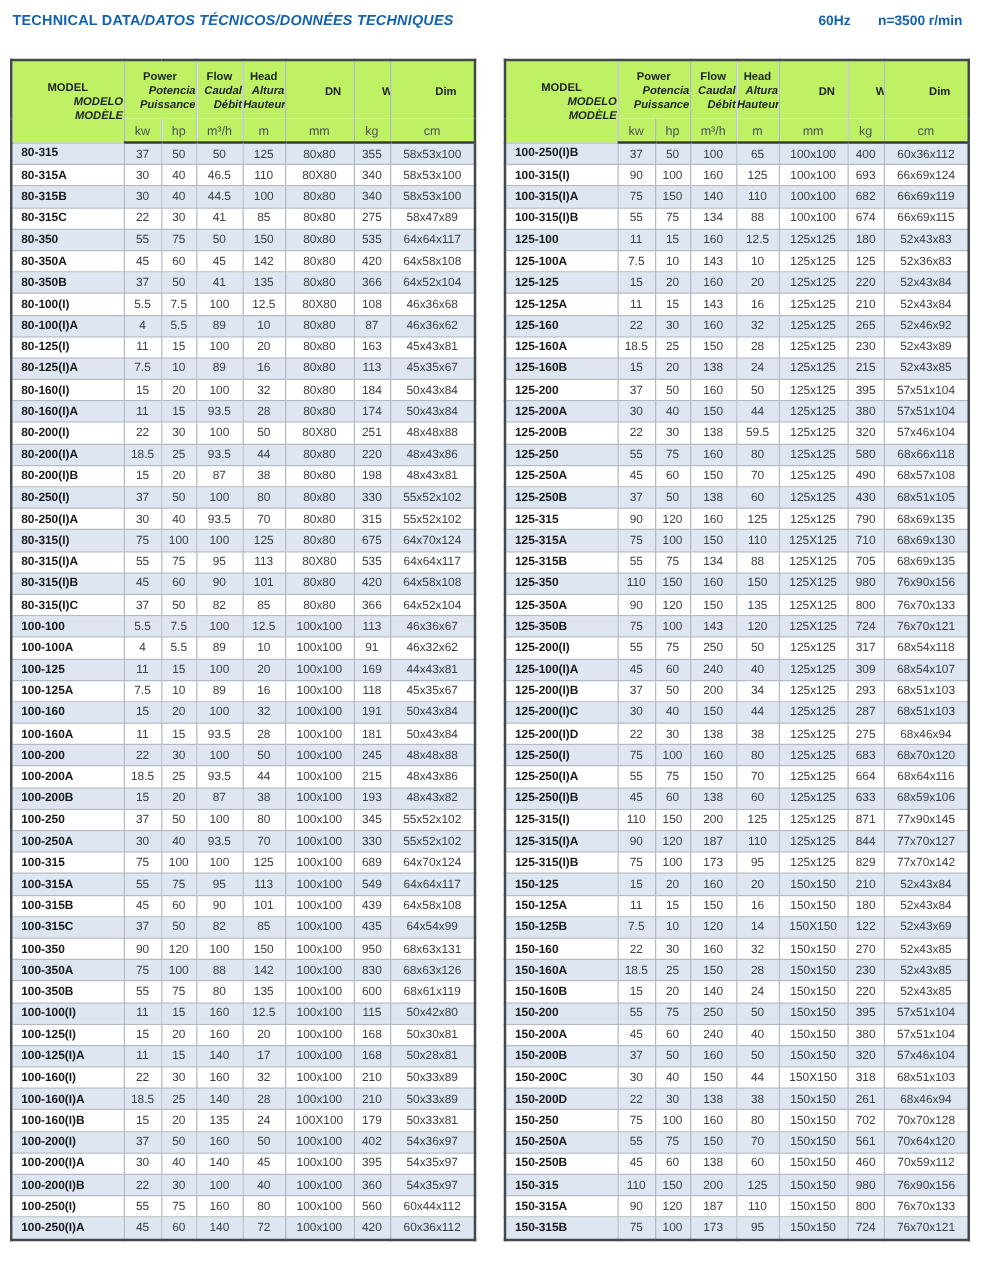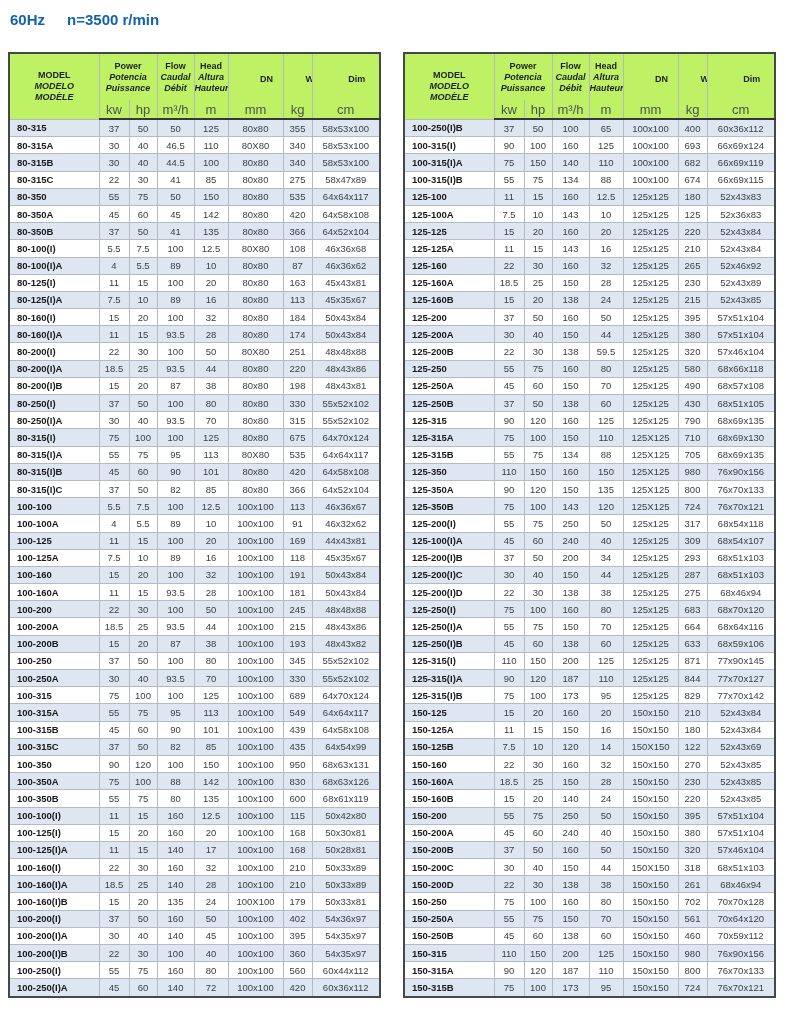--- a/index.html
+++ b/index.html
@@ -16,59 +16,60 @@
   .titlebar {
     display: flex; justify-content: space-between; align-items: baseline;
     padding: 3px 2px 0 2px;
   }
   .doc-title {
     font-size: 11.5px; font-weight: bold; color: #1262ae; letter-spacing: 0.2px;
   }
   .doc-title .it { font-style: italic; }
   .specs {
     display: flex; gap: 22px; padding-right: 6px;
-    font-size: 15px; font-weight: bold; color: #1262ae;
+    font-size: 11px; font-weight: bold; color: #1262ae;
   }
 
   
   .tables { display: flex; gap: 22px; margin-top: 24px; }
   table.pump {
     border-collapse: collapse;
     width: 371px; table-layout: fixed;
     border: 2px solid #43484d;
   }
   table.pump th, table.pump td { border: 1px solid #b3bac3; overflow: hidden; white-space: nowrap; }
 
   
   thead th { background: #bef264; text-align: center; vertical-align: middle; padding: 0; }
   thead tr.labels th { height: 46px; border-bottom-style: none; }
   thead tr.units  th { height: 17px; border-top-style: none; border-bottom: 2px solid #33373b; }
   .hdr-line { display: block; line-height: 11px; font-size: 9px; font-weight: bold; color: #1d2124; }
-  .hdr-line.it { font-style: italic; }
+  .hdr-line.it { font-style: italic; text-align: right; }
   .hdr-single { font-size: 9px; font-weight: bold; color: #1d2124; padding-left: 22px; }
-  .unit { font-size: 13px; font-weight: normal; color: #4c5157; }
+  .unit { font-size: 10px; font-weight: normal; color: #4c5157; }
 
   
   tbody td {
     height: 16.2px; padding: 0 2px;
     font-size: 9.5px; text-align: center; color: #3b4046;
   }
   tbody td.model {
     text-align: left; padding-left: 7px;
     font-weight: bold; color: #17191b;
   }
   tbody tr:nth-child(odd) { background: #dde6f1; }
   tbody tr:nth-child(even) { background: #ffffff; }
 </style>
 </head>
 <body>
 
 <div class="page">
 
   <div class="titlebar">
+    <div class="doc-title"><span>TECHNICAL DATA</span><span class="it">/DATOS TÉCNICOS/DONNÉES TECHNIQUES</span></div>
     <div class="specs">
       <span>60Hz</span>
       <span>n=3500 r/min</span>
     </div>
   </div>
 
   <div class="tables">
 
     <table class="pump">
       <colgroup>

